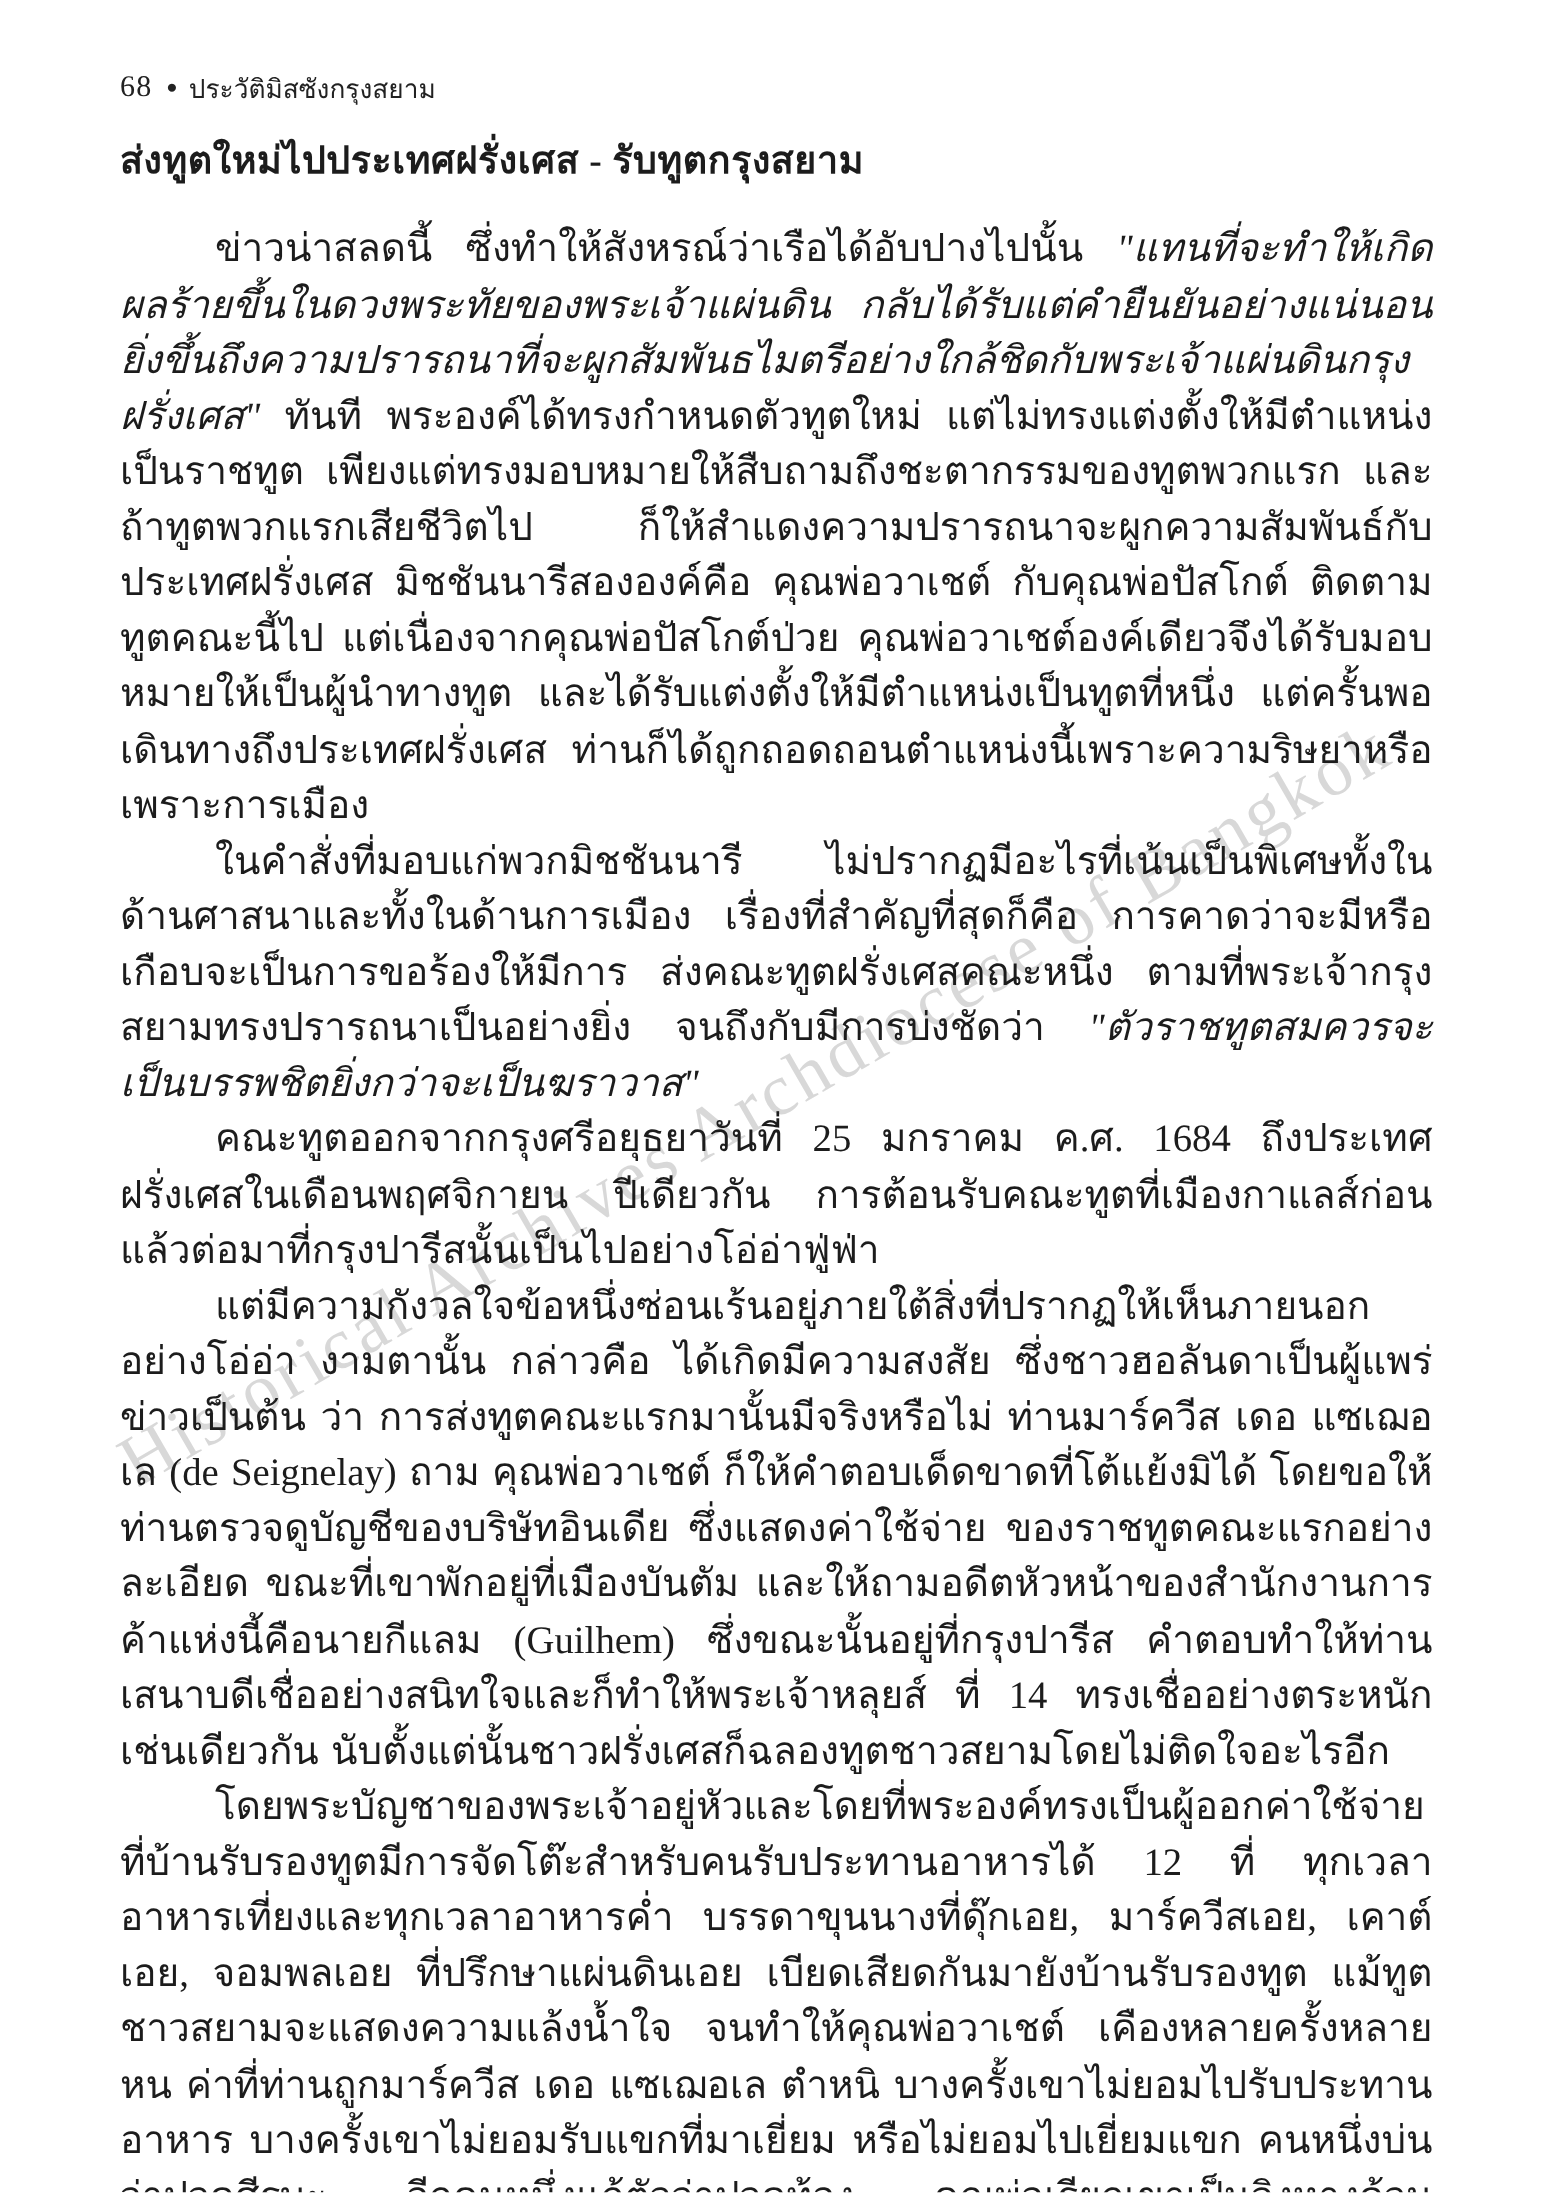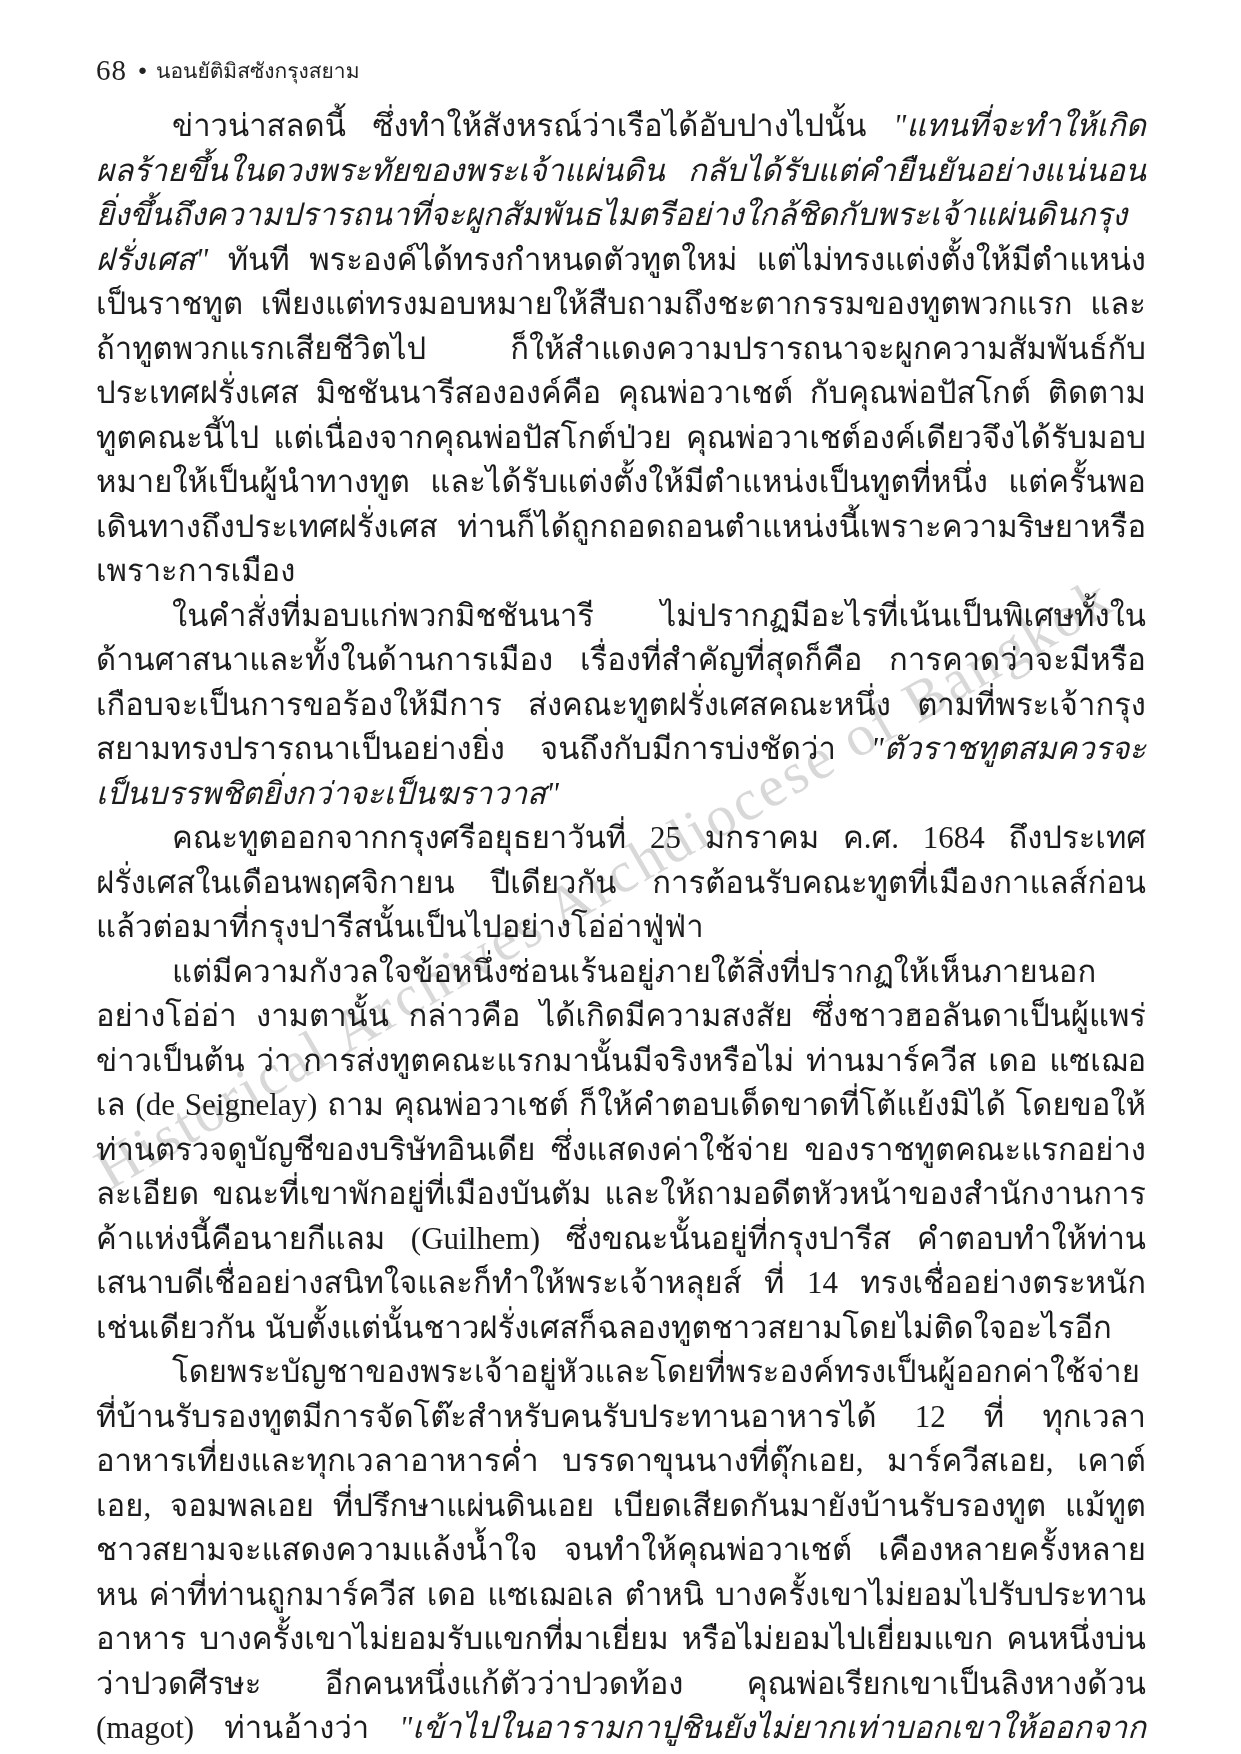--- a/index.html
+++ b/index.html
@@ -35,21 +35,21 @@
     position: absolute;
     top: 54px;
     left: 96px;
     z-index: 1;
     font-size: 21px;
     color: #222222;
     display: flex;
     align-items: center;
   }
   .page-header .page-number {
-    font-size: 29px;
+    font-size: 24px;
     letter-spacing: 1px;
   }
   .page-header .bullet {
     font-size: 15px;
     margin: 0 9px 0 11px;
     line-height: 1;
   }
   .page-header .book-title {
     font-size: 21px;
   }
@@ -81,24 +81,25 @@
 </head>
 <body>
 
 <div class="page">
 
   <div class="watermark">Historical Archives Archdiocese of Bangkok</div>
 
   <header class="page-header">
     <span class="page-number">68</span>
     <span class="bullet">●</span>
-    <span class="book-title">นอนยัติมิสซังกรุงสยาม</span>
+    <span class="book-title">ประวัติมิสซังกรุงสยาม</span>
   </header>
 
   <main class="content">
+    <h1 class="section-title">ส่งทูตใหม่ไปประเทศฝรั่งเศส - รับทูตกรุงสยาม</h1>
 
     <p class="body-para"><span>ข่าวน่าสลดนี้ ซึ่งทำให้สังหรณ์ว่าเรือได้อับปางไปนั้น </span><em>"แทนที่จะทำให้เกิดผลร้ายขึ้นในดวงพระทัยของพระเจ้าแผ่นดิน กลับได้รับแต่คำยืนยันอย่างแน่นอนยิ่งขึ้นถึงความปรารถนาที่จะผูกสัมพันธไมตรีอย่างใกล้ชิดกับพระเจ้าแผ่นดินกรุงฝรั่งเศส"</em><span> ทันที พระองค์ได้ทรงกำหนดตัวทูตใหม่ แต่ไม่ทรงแต่งตั้งให้มีตำแหน่งเป็นราชทูต เพียงแต่ทรงมอบหมายให้สืบถามถึงชะตากรรมของทูตพวกแรก และถ้าทูตพวกแรกเสียชีวิตไป ก็ให้สำแดงความปรารถนาจะผูกความสัมพันธ์กับประเทศฝรั่งเศส มิชชันนารีสององค์คือ คุณพ่อวาเชต์ กับคุณพ่อปัสโกต์ ติดตามทูตคณะนี้ไป แต่เนื่องจากคุณพ่อปัสโกต์ป่วย คุณพ่อวาเชต์องค์เดียวจึงได้รับมอบหมายให้เป็นผู้นำทางทูต และได้รับแต่งตั้งให้มีตำแหน่งเป็นทูตที่หนึ่ง แต่ครั้นพอเดินทางถึงประเทศฝรั่งเศส ท่านก็ได้ถูกถอดถอนตำแหน่งนี้เพราะความริษยาหรือเพราะการเมือง</span></p>
 
     <p class="body-para"><span>ในคำสั่งที่มอบแก่พวกมิชชันนารี ไม่ปรากฏมีอะไรที่เน้นเป็นพิเศษทั้งในด้านศาสนาและทั้งในด้านการเมือง เรื่องที่สำคัญที่สุดก็คือ การคาดว่าจะมีหรือเกือบจะเป็นการขอร้องให้มีการ ส่งคณะทูตฝรั่งเศสคณะหนึ่ง ตามที่พระเจ้ากรุงสยามทรงปรารถนาเป็นอย่างยิ่ง จนถึงกับมีการบ่งชัดว่า </span><em>"ตัวราชทูตสมควรจะเป็นบรรพชิตยิ่งกว่าจะเป็นฆราวาส"</em></p>
 
     <p class="body-para"><span>คณะทูตออกจากกรุงศรีอยุธยาวันที่ 25 มกราคม ค.ศ. 1684 ถึงประเทศฝรั่งเศสในเดือนพฤศจิกายน ปีเดียวกัน การต้อนรับคณะทูตที่เมืองกาแลส์ก่อน แล้วต่อมาที่กรุงปารีสนั้นเป็นไปอย่างโอ่อ่าฟู่ฟ่า</span></p>
 
     <p class="body-para"><span>แต่มีความกังวลใจข้อหนึ่งซ่อนเร้นอยู่ภายใต้สิ่งที่ปรากฏให้เห็นภายนอกอย่างโอ่อ่า งามตานั้น กล่าวคือ ได้เกิดมีความสงสัย ซึ่งชาวฮอลันดาเป็นผู้แพร่ข่าวเป็นต้น ว่า การส่งทูตคณะแรกมานั้นมีจริงหรือไม่ ท่านมาร์ควีส เดอ แซเฌอเล (de Seignelay) ถาม คุณพ่อวาเชต์ ก็ให้คำตอบเด็ดขาดที่โต้แย้งมิได้ โดยขอให้ท่านตรวจดูบัญชีของบริษัทอินเดีย ซึ่งแสดงค่าใช้จ่าย ของราชทูตคณะแรกอย่างละเอียด ขณะที่เขาพักอยู่ที่เมืองบันตัม และให้ถามอดีตหัวหน้าของสำนักงานการค้าแห่งนี้คือนายกีแลม (Guilhem) ซึ่งขณะนั้นอยู่ที่กรุงปารีส คำตอบทำให้ท่านเสนาบดีเชื่ออย่างสนิทใจและก็ทำให้พระเจ้าหลุยส์ ที่ 14 ทรงเชื่ออย่างตระหนักเช่นเดียวกัน นับตั้งแต่นั้นชาวฝรั่งเศสก็ฉลองทูตชาวสยามโดยไม่ติดใจอะไรอีก</span></p>
 
     <p class="body-para"><span>โดยพระบัญชาของพระเจ้าอยู่หัวและโดยที่พระองค์ทรงเป็นผู้ออกค่าใช้จ่าย ที่บ้านรับรองทูตมีการจัดโต๊ะสำหรับคนรับประทานอาหารได้ 12 ที่ ทุกเวลาอาหารเที่ยงและทุกเวลาอาหารค่ำ บรรดาขุนนางที่ดุ๊กเอย, มาร์ควีสเอย, เคาต์เอย, จอมพลเอย ที่ปรึกษาแผ่นดินเอย เบียดเสียดกันมายังบ้านรับรองทูต แม้ทูตชาวสยามจะแสดงความแล้งน้ำใจ จนทำให้คุณพ่อวาเชต์ เคืองหลายครั้งหลายหน ค่าที่ท่านถูกมาร์ควีส เดอ แซเฌอเล ตำหนิ บางครั้งเขาไม่ยอมไปรับประทานอาหาร บางครั้งเขาไม่ยอมรับแขกที่มาเยี่ยม หรือไม่ยอมไปเยี่ยมแขก คนหนึ่งบ่นว่าปวดศีรษะ อีกคนหนึ่งแก้ตัวว่าปวดท้อง คุณพ่อเรียกเขาเป็นลิงหางด้วน (magot) ท่านอ้างว่า </span><em>"เข้าไปในอารามกาปูชินยังไม่ยากเท่าบอกเขาให้ออกจากห้องนอน"</em></p>

